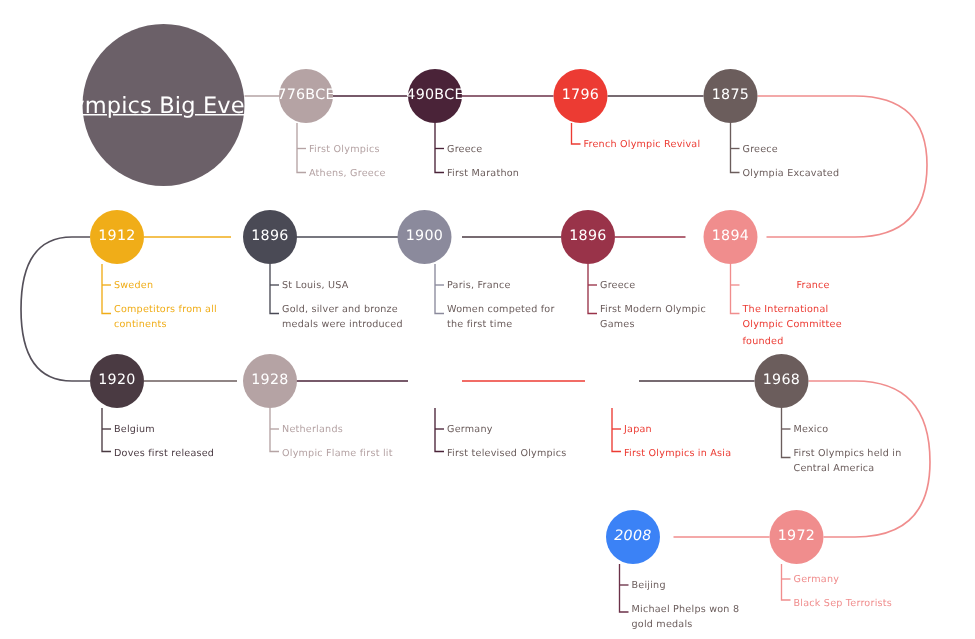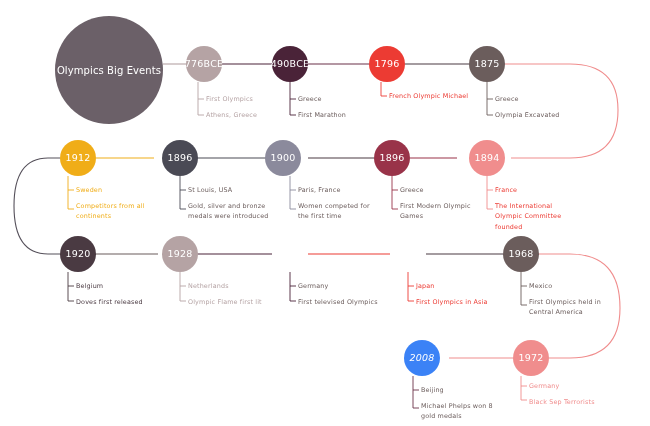--- a/index.html
+++ b/index.html
@@ -26,24 +26,25 @@
     white-space:nowrap;
     line-height:1;
   }
   .hub{
     width:108px;height:108px;
     left:55px;top:16px;
     background:#6b6068;
     z-index:4;
   }
   .hub .title{
-    font-size:10px;
+    font-size:15px;
     color:#ffffff;
     white-space:nowrap;
     letter-spacing:0.1px;
+    text-decoration:underline;
   }
   .dot{width:36px;height:36px;}
 
   .labels{
     position:absolute;
     z-index:6;
   }
   .lbl{
     font-size:6.4px;
     line-height:10.5px;
@@ -184,30 +185,30 @@
     <div class="lbl" style="color:#b5a3a4;">First Olympics</div>
     <div class="lbl" style="color:#b5a3a4;margin-top:5px;">Athens, Greece</div>
   </div>
 
   <div class="labels" style="left:298px;top:94px;">
     <div class="lbl" style="color:#6b5d5c;">Greece</div>
     <div class="lbl" style="color:#6b5d5c;margin-top:5px;">First Marathon</div>
   </div>
 
   <div class="labels" style="left:389px;top:91px;">
-    <div class="lbl" style="color:#ec3b33;">French Olympic Michael</div>
+    <div class="lbl" style="color:#ec3b33;">French Olympic Revival</div>
   </div>
 
   <div class="labels" style="left:495px;top:94px;">
     <div class="lbl" style="color:#6b5d5c;">Greece</div>
     <div class="lbl" style="color:#6b5d5c;margin-top:5px;">Olympia Excavated</div>
   </div>
 
   <div class="labels" style="left:495px;top:185px;">
-    <div class="lbl" style="color:#ec3b33;">France</div>
+    <div class="lbl" style="color:#ec3b33;margin-left:36px;">France</div>
     <div class="lbl two" style="color:#ec3b33;margin-top:5px;">The International Olympic Committee founded</div>
   </div>
 
   <div class="labels" style="left:400px;top:185px;">
     <div class="lbl" style="color:#6b5d5c;">Greece</div>
     <div class="lbl two" style="color:#6b5d5c;margin-top:5px;">First Modern Olympic Games</div>
   </div>
 
   <div class="labels" style="left:298px;top:185px;">
     <div class="lbl" style="color:#6b5d5c;">Paris, France</div>

